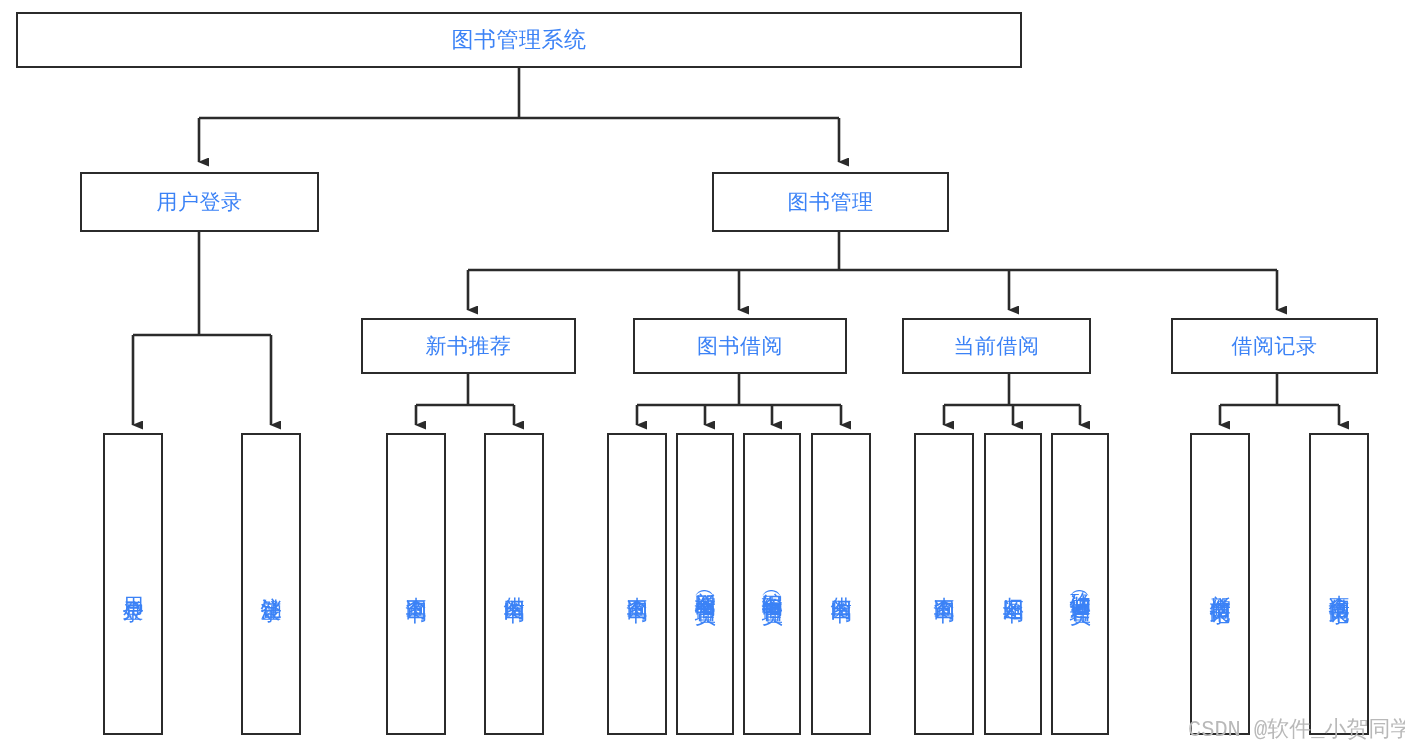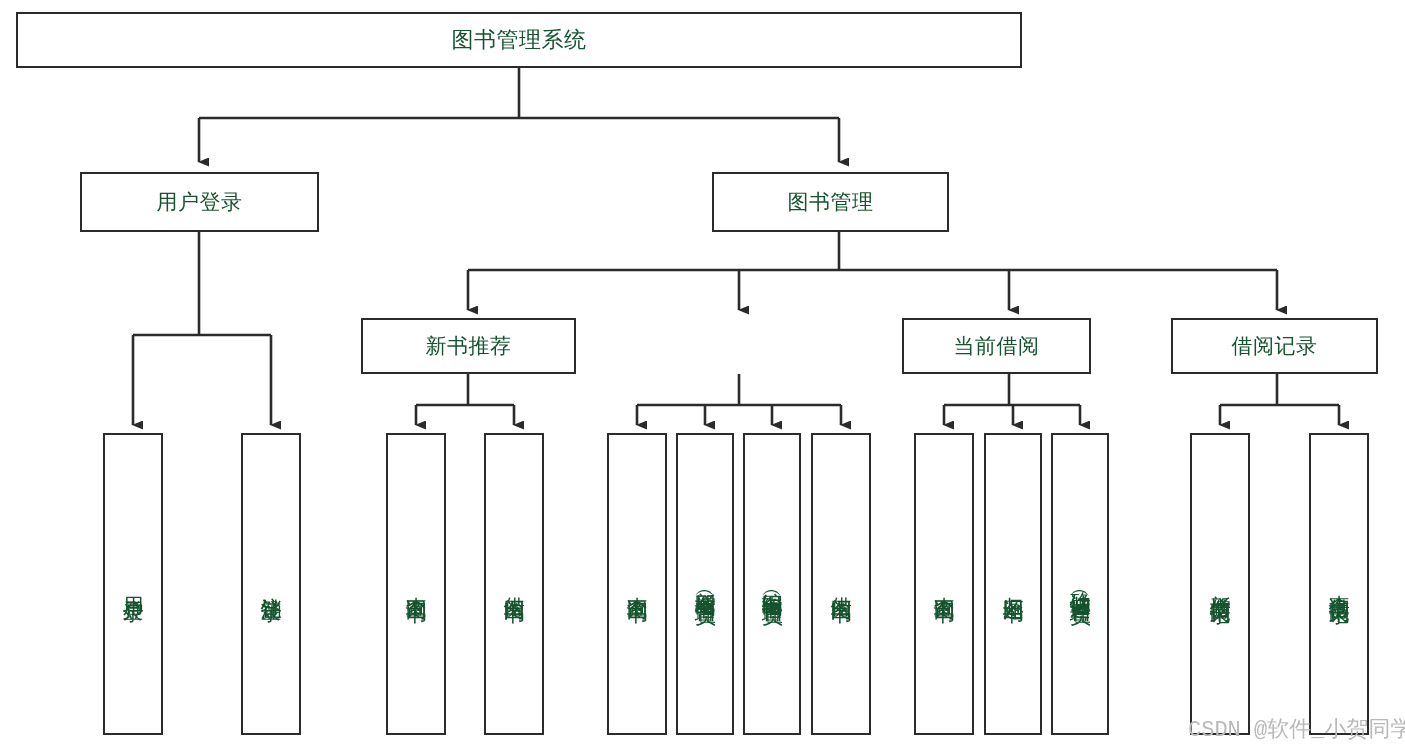--- a/index.html
+++ b/index.html
@@ -28,21 +28,21 @@
     position: absolute;
     box-sizing: border-box;
     background: #ffffff;
     border: 2px solid #2b2b2b;
     display: flex;
     align-items: center;
     justify-content: center;
     z-index: 2;
   }
   .node-label {
-    color: #14532d;
+    color: #3b82f6;
     text-align: center;
     line-height: 1.18;
     letter-spacing: 0.5px;
     white-space: nowrap;
   }
   
   .node-box.horiz .node-label {
     font-size: 21px;
   }
   .node-box.root .node-label {
@@ -137,20 +137,23 @@
   <div class="node-box horiz" style="left:80px; top:172px; width:239px; height:60px;">
     <span class="node-label">用户登录</span>
   </div>
   <div class="node-box horiz" style="left:712px; top:172px; width:237px; height:60px;">
     <span class="node-label">图书管理</span>
   </div>
 
   <div class="node-box horiz" style="left:361px; top:318px; width:215px; height:56px;">
     <span class="node-label">新书推荐</span>
   </div>
+  <div class="node-box horiz" style="left:633px; top:318px; width:214px; height:56px;">
+    <span class="node-label">图书借阅</span>
+  </div>
   <div class="node-box horiz" style="left:902px; top:318px; width:189px; height:56px;">
     <span class="node-label">当前借阅</span>
   </div>
   <div class="node-box horiz" style="left:1171px; top:318px; width:207px; height:56px;">
     <span class="node-label">借阅记录</span>
   </div>
 
   <div class="node-box vert" style="left:103px; top:433px; width:60px; height:302px;">
     <span class="node-label">用户登录</span>
   </div>

